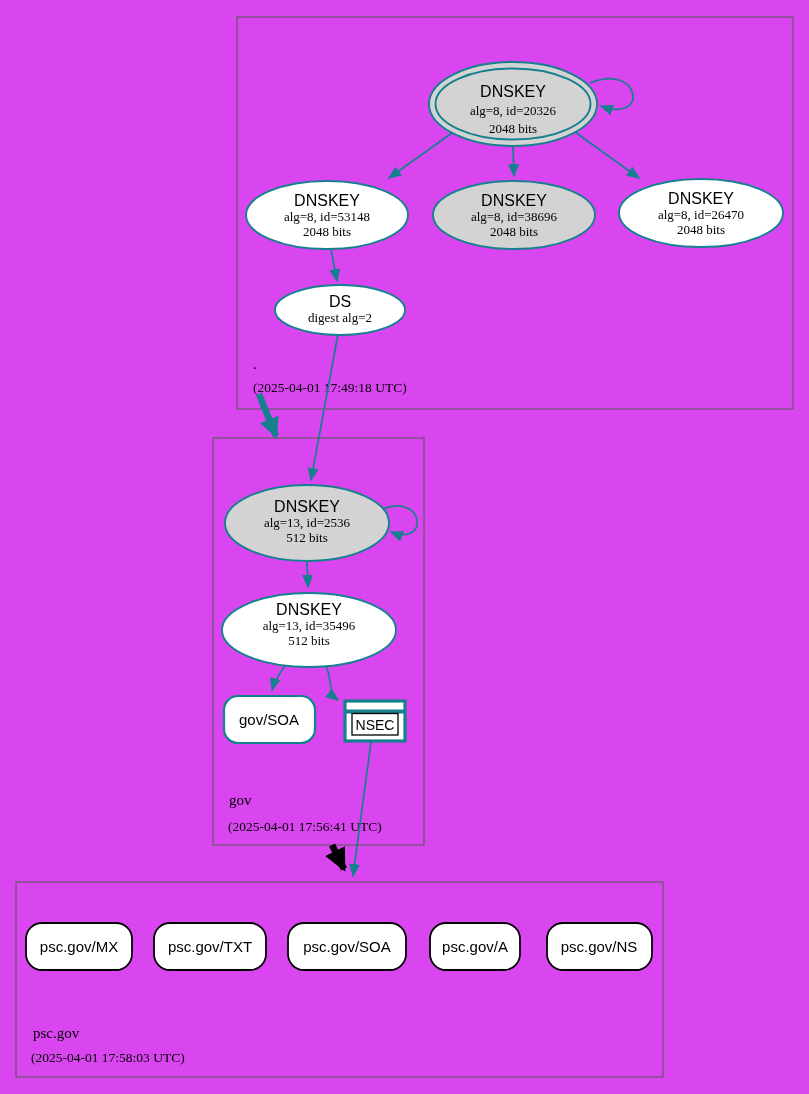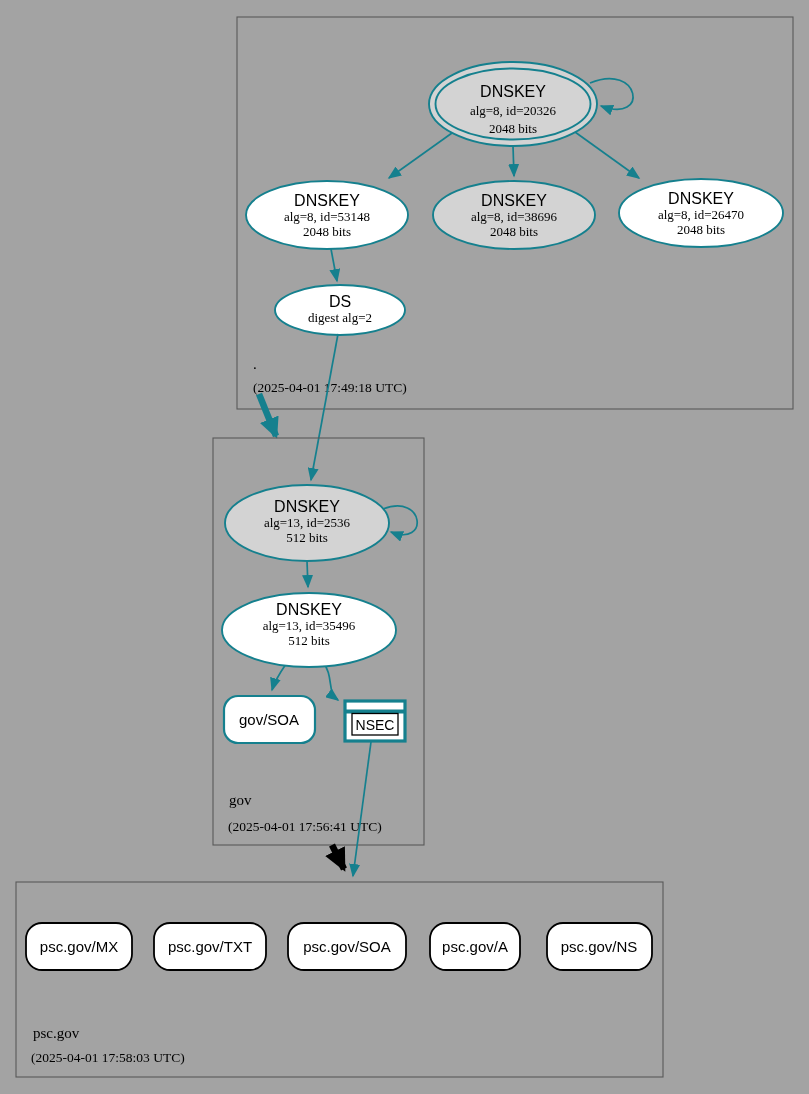--- a/index.html
+++ b/index.html
@@ -1,17 +1,17 @@
 <!DOCTYPE html>
 <html style="--edge: #15808e; --node-fill: #d3d3d3; --node-white: #ffffff; --box-border: #595959; --black: #000000;"><head>
 <meta charset="utf-8">
 <title></title>
 <style>
   html,body{margin:0;padding:0;background:#ffffff;}
-  .page{width:809px;height:1094px;position:relative;background:#a3a3a3;}
+  .page{width:809px;height:1094px;position:relative;background:#d946ef;}
   svg{display:block;}
   text{fill:#000;}
   .zone-box{fill:none;stroke:var(--box-border);stroke-width:1.1;}
   .node-ellipse{fill:var(--node-white);stroke:var(--edge);stroke-width:1.9;}
   .node-ellipse.gray{fill:var(--node-fill);}
   .edge{stroke:var(--edge);fill:none;stroke-width:1.7;}
   .edge-thick-teal{stroke:var(--edge);fill:none;stroke-width:6.5;}
   .edge-thick-black{stroke:var(--black);fill:none;stroke-width:6.5;}
   .node-title{font:16px "Liberation Sans", sans-serif;text-anchor:middle;}
   .node-detail{font:13px "Liberation Serif", serif;text-anchor:middle;}

